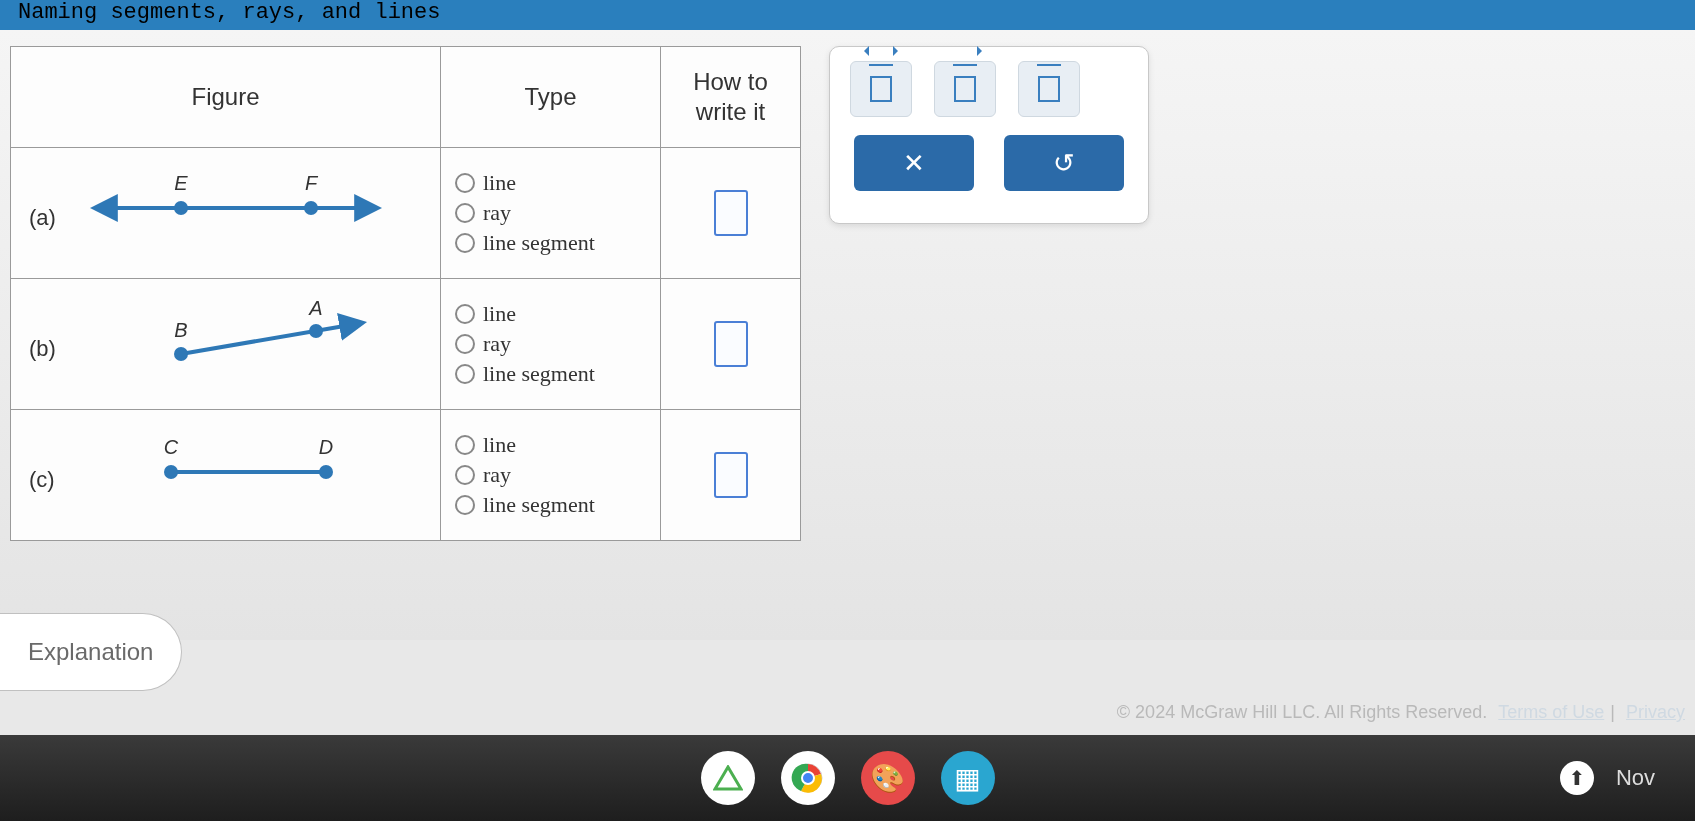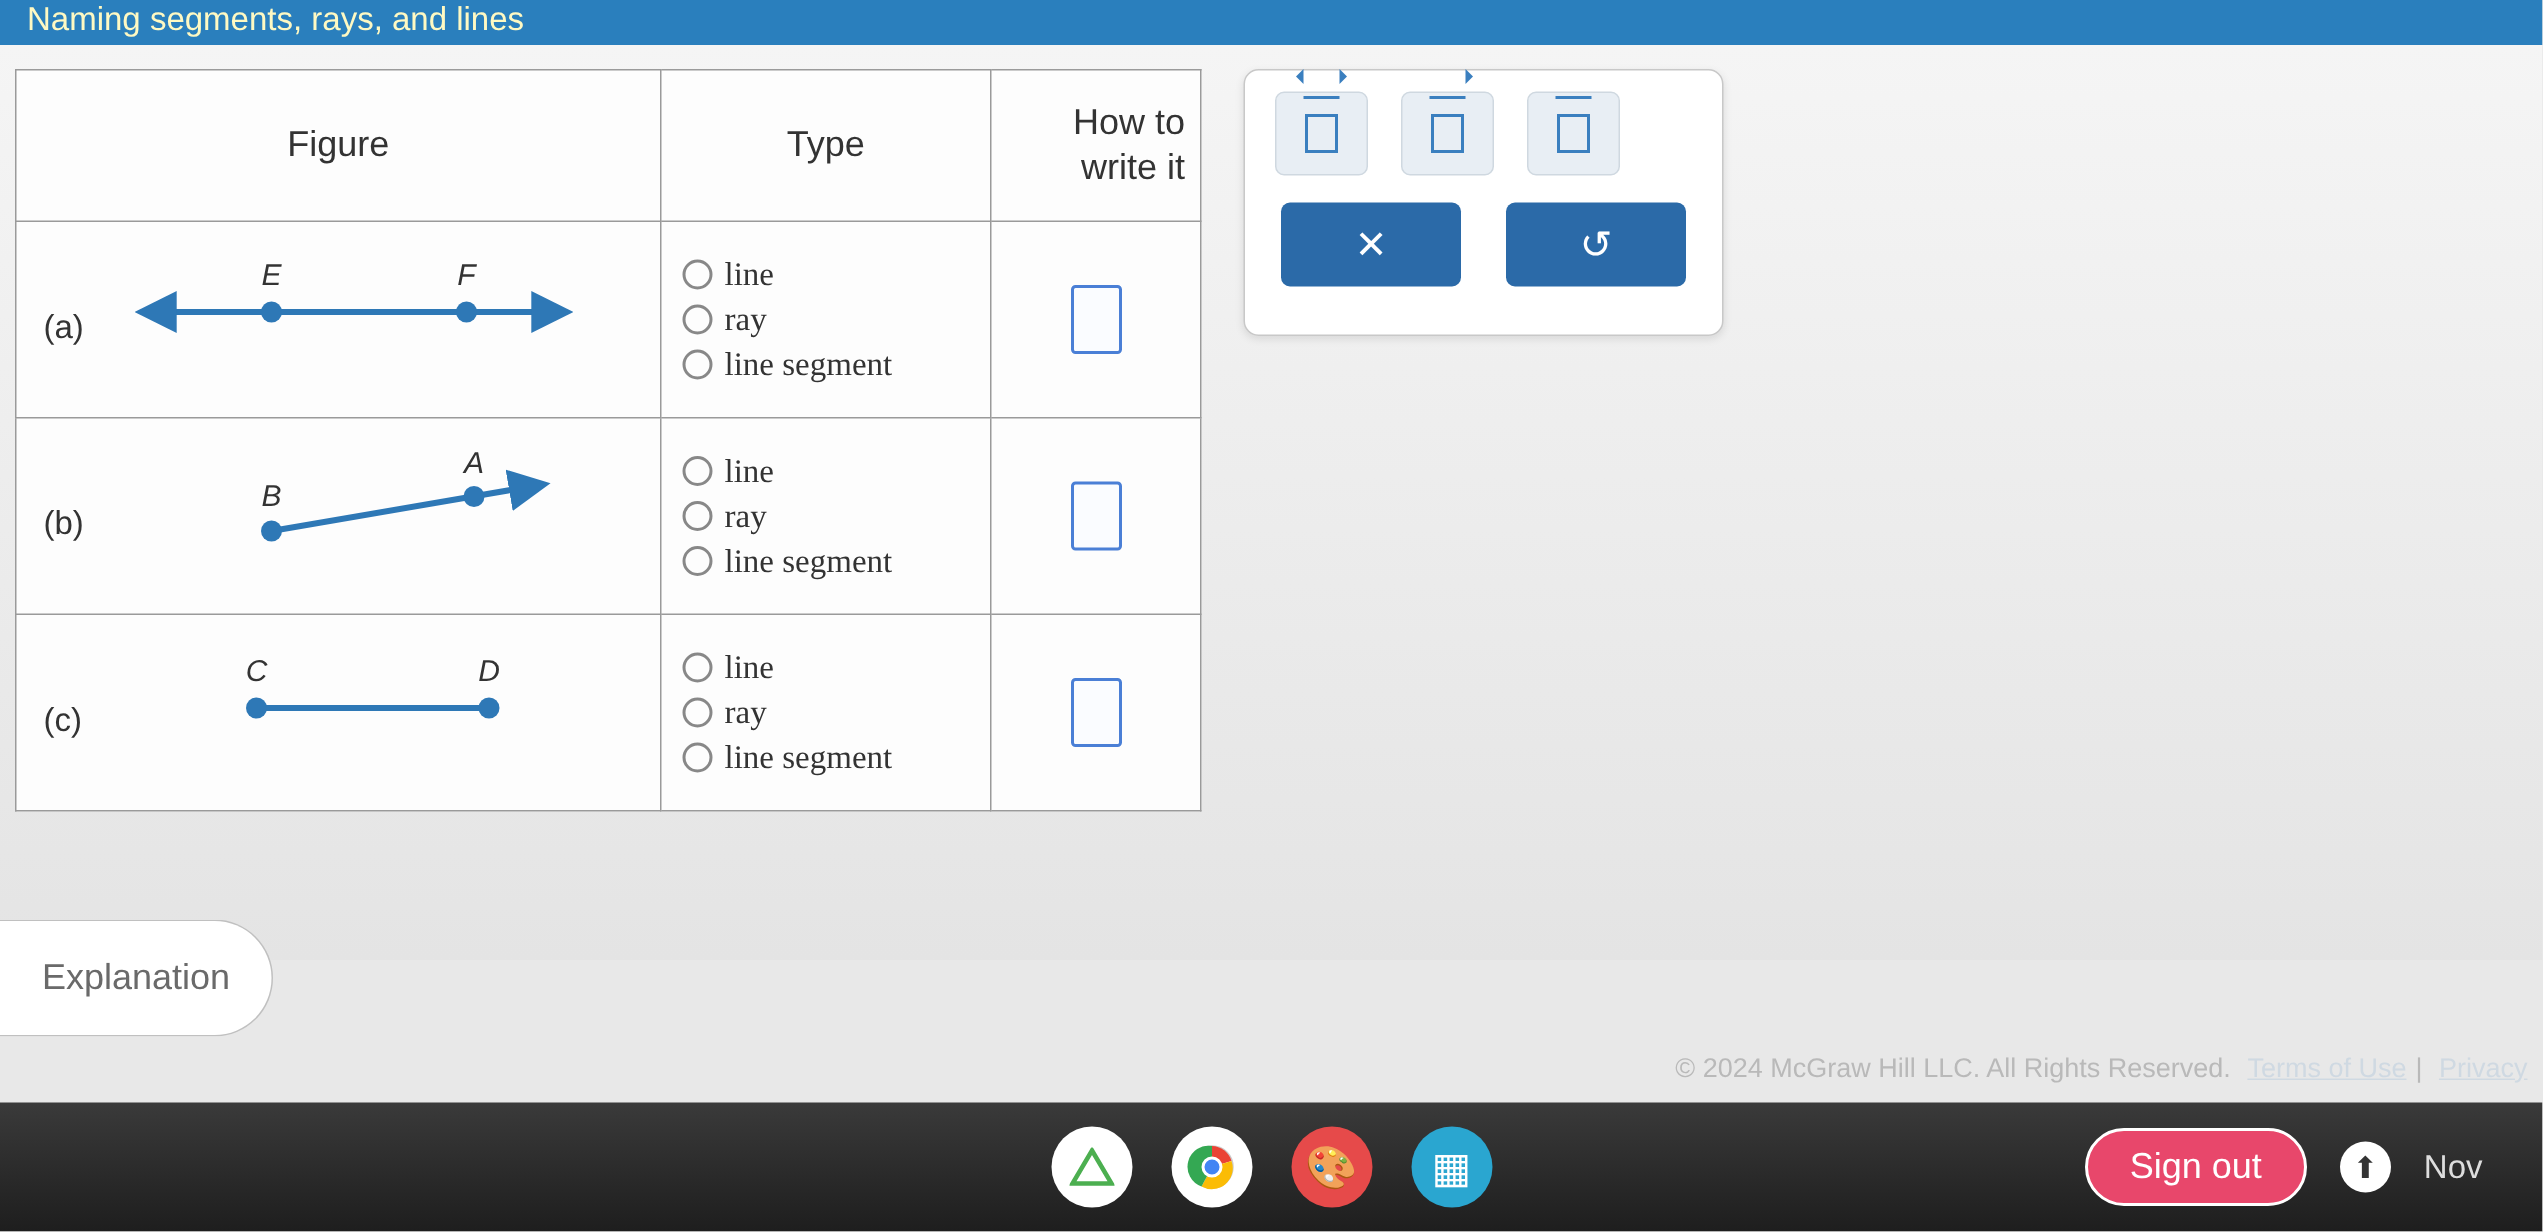--- a/index.html
+++ b/index.html
@@ -6,26 +6,27 @@
   body {
     font-family: Arial, Helvetica, sans-serif;
     background: #e8e8e8;
     width: 1695px;
     height: 821px;
     position: relative;
     overflow: hidden;
   }
   .title-bar {
     background: #2a7fbd;
-    color: #fef9c3;
+    color: #000000;
     padding: 0 18px 10px 18px;
     font-size: 22px;
     height: 30px;
     display: flex;
     align-items: flex-start;
+    font-family: Liberation Mono, monospace;
   }
   .content-area {
     display: flex;
     align-items: flex-start;
     padding: 16px 0 0 10px;
     gap: 28px;
     background: linear-gradient(#f5f5f5, #e4e4e4);
     height: 610px;
   }
   .q-table {
@@ -212,21 +213,21 @@
 </div>
 
 <div class="content-area">
 
   <table class="q-table">
     <thead>
       <tr>
         <th class="col-figure">Figure</th>
         <th class="col-type">Type</th>
         <th class="col-write th-write">
-          <div style="white-space:pre-line;text-align:right;">How to
+          <div style="white-space:pre-line;">How to
 write it</div>
         </th>
       </tr>
     </thead>
     <tbody>
 
       <tr class="row-body">
         <td>
           <div class="figure-cell">
             <span class="row-label">(a)</span>
@@ -385,17 +386,16 @@
         <path d="M17 3 A14 14 0 0 1 30 13 L17 17 Z" fill="#ea4335"></path>
         <path d="M30 13 A14 14 0 0 1 10 30 L17 17 Z" fill="#fbbc05"></path>
         <path d="M10 30 A14 14 0 0 1 17 3 L17 17 Z" fill="#34a853"></path>
         <circle cx="17" cy="17" r="6" fill="#4285f4" stroke="#fff" stroke-width="2"></circle>
       </svg>
   </div>
   <div class="tb-icon tb-paint">🎨</div>
   <div class="tb-icon tb-other">▦</div>
 
   <div class="signout-wrap">
-    <button class="signout-btn">Sign out</button>
     <div class="up-icon">⬆</div>
     <div class="clock">Nov</div>
   </div>
 </div>
 
 </body></html>

